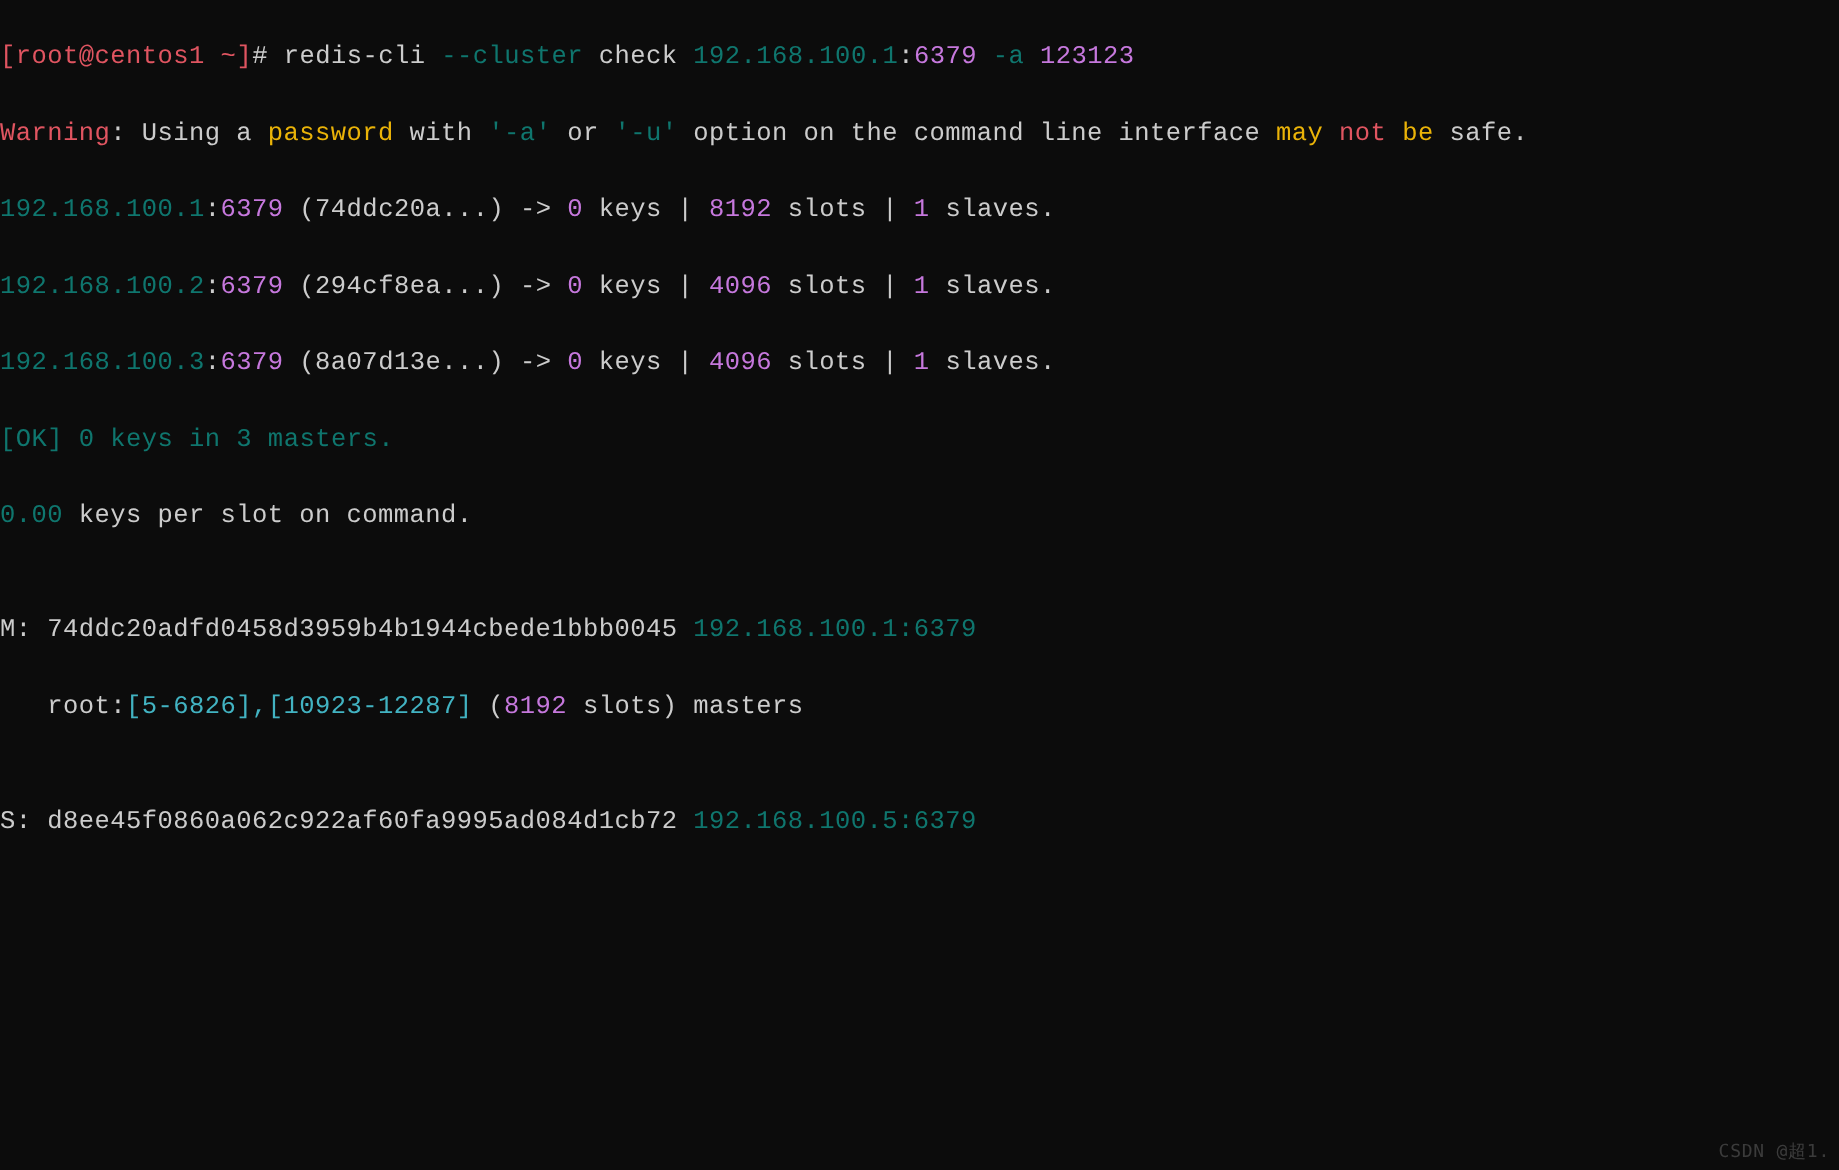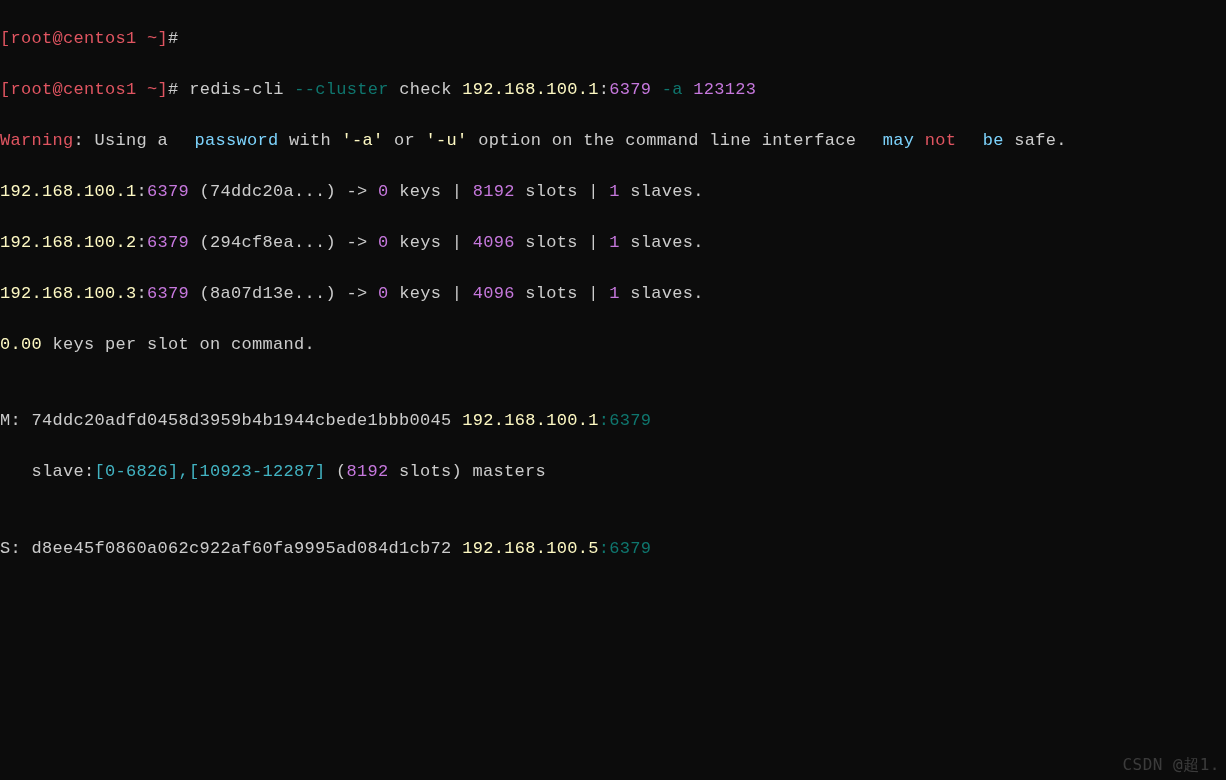--- a/index.html
+++ b/index.html
@@ -15,49 +15,49 @@
     font-size: 17px;
     line-height: 25.5px;
     letter-spacing: 0.3px;
     white-space: pre;
     color: #cccccc;
     padding: 0;
   }
   .c-default { color: #cccccc; }
   .c-red     { color: #e05561; }
   .c-green   { color: #0f766e; }
-  .c-yellow  { color: #fef9c3; }
-  .c-blue    { color: #7dd3fc; margin-left: 16px; }
+  .c-yellow  { color: #0f766e; }
+  .c-blue    { color: #eab308; }
   .c-magenta { color: #c678dd; }
   .c-cyan    { color: #42b3c2; }
 
   .watermark {
     position: absolute;
     right: 6px;
     bottom: 4px;
     font-family: "Consolas", monospace;
-    font-size: 16px;
+    font-size: 12px;
     color: rgba(200,200,200,0.25);
     letter-spacing: 0.5px;
   }
 </style>
 </head>
 <body>
 
 <div class="terminal">
-<div><span class="c-red">[<span>root</span>@<span>centos1</span> <span>~</span>]</span><span class="c-default">#</span></div>
 <div><span class="c-red">[<span>root</span>@<span>centos1</span> <span>~</span>]</span><span class="c-default">#</span> <span class="c-default">redis-cli</span> <span class="c-green">--cluster</span> <span class="c-default">check</span> <span class="c-yellow">192.168.100.1</span><span class="c-default">:</span><span class="c-magenta">6379</span> <span class="c-green">-a</span> <span class="c-magenta">123123</span></div>
 <div><span class="c-red">Warning</span><span class="c-default">:</span><span class="c-default"> Using a </span><span class="c-blue">password</span><span class="c-default"> with </span><span class="c-yellow">'-a'</span><span class="c-default"> or </span><span class="c-yellow">'-u'</span><span class="c-default"> option on the command line interface </span><span class="c-blue">may</span> <span class="c-red">not</span> <span class="c-blue">be</span><span class="c-default"> safe.</span></div>
 <div><span class="c-yellow">192.168.100.1</span><span class="c-default">:</span><span class="c-magenta">6379</span><span class="c-default"> (</span><span class="c-default">74ddc20a</span><span class="c-default">...) -&gt; </span><span class="c-magenta">0</span><span class="c-default"> keys </span><span class="c-default">|</span><span class="c-default"> </span><span class="c-magenta">8192</span><span class="c-default"> slots </span><span class="c-default">|</span><span class="c-default"> </span><span class="c-magenta">1</span><span class="c-default"> slaves.</span></div>
 <div><span class="c-yellow">192.168.100.2</span><span class="c-default">:</span><span class="c-magenta">6379</span><span class="c-default"> (</span><span class="c-default">294cf8ea</span><span class="c-default">...) -&gt; </span><span class="c-magenta">0</span><span class="c-default"> keys </span><span class="c-default">|</span><span class="c-default"> </span><span class="c-magenta">4096</span><span class="c-default"> slots </span><span class="c-default">|</span><span class="c-default"> </span><span class="c-magenta">1</span><span class="c-default"> slaves.</span></div>
 <div><span class="c-yellow">192.168.100.3</span><span class="c-default">:</span><span class="c-magenta">6379</span><span class="c-default"> (</span><span class="c-default">8a07d13e</span><span class="c-default">...) -&gt; </span><span class="c-magenta">0</span><span class="c-default"> keys </span><span class="c-default">|</span><span class="c-default"> </span><span class="c-magenta">4096</span><span class="c-default"> slots </span><span class="c-default">|</span><span class="c-default"> </span><span class="c-magenta">1</span><span class="c-default"> slaves.</span></div>
+<div class="c-green"><span>[OK]</span> <span>0</span><span> keys </span><span>in</span><span> 3 masters.</span></div>
 <div><span class="c-yellow">0.00</span><span class="c-default"> keys per slot on command.</span></div>
 
 <div><span class="c-default">M</span><span class="c-default">: </span><span class="c-default">74ddc20adfd0458d3959b4b1944cbede1bbb0045</span> <span class="c-yellow">192.168.100.1</span><span class="c-green">:</span><span class="c-green">6379</span></div>
-<div><span class="c-default">   slave:</span><span class="c-cyan">[0-6826],[10923-12287]</span><span class="c-default"> (</span><span class="c-magenta">8192</span><span class="c-default"> slots) </span><span class="c-default">masters</span></div>
+<div><span class="c-default">   root:</span><span class="c-cyan">[5-6826],[10923-12287]</span><span class="c-default"> (</span><span class="c-magenta">8192</span><span class="c-default"> slots) </span><span class="c-default">masters</span></div>
 
 <div><span class="c-default">S</span><span class="c-default">: </span><span class="c-default">d8ee45f0860a062c922af60fa9995ad084d1cb72</span> <span class="c-yellow">192.168.100.5</span><span class="c-green">:</span><span class="c-green">6379</span></div>
 
 
 
 
 
 
 
 

